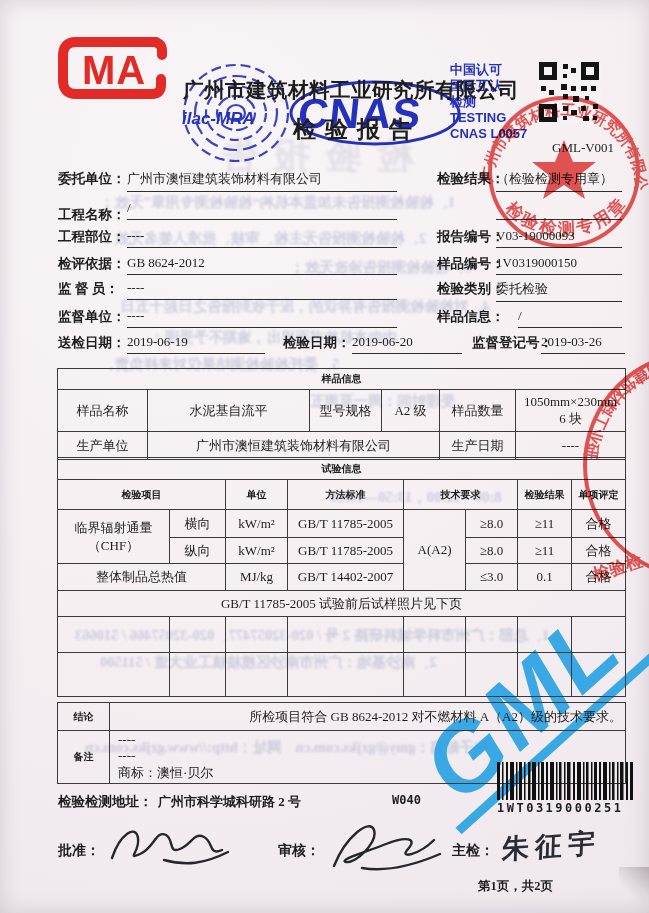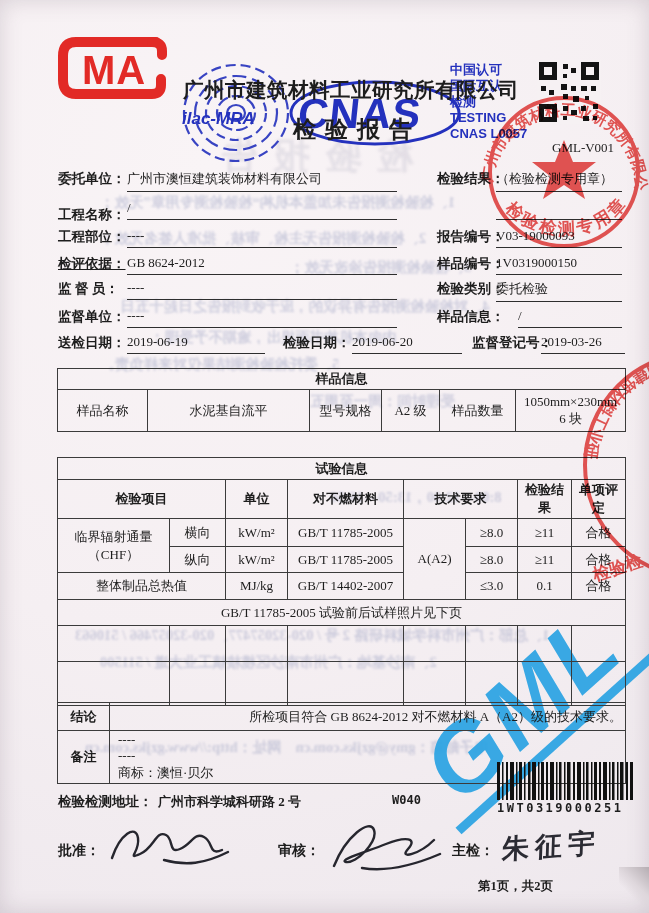--- a/index.html
+++ b/index.html
@@ -6,21 +6,21 @@
   .page{position:relative;width:649px;height:913px;overflow:hidden;
     background:radial-gradient(130% 95% at 32% 18%, #f9f4f6 0%, #f5eff2 55%, #eee8ed 100%);
     box-shadow:inset 0 0 22px rgba(90,70,90,.20);
     font-family:"Liberation Serif",serif;color:#1d1d1d;}
   .abs{position:absolute;}
   .lab{font-weight:bold;font-size:13.5px;white-space:nowrap;}
   .val{font-size:13px;white-space:nowrap;}
   .uline{border-bottom:1.2px solid #2e2e2e;padding-bottom:3px;}
   .doc-table{position:absolute;left:57px;width:568px;border-collapse:collapse;table-layout:fixed;font-size:13px;background:transparent;}
   .doc-table td{border:1.2px solid #3b3b3b;text-align:center;padding:1px 3px;overflow:hidden;}
-  .ttl{font-weight:bold;font-size:13px;}
+  .ttl{font-weight:bold;font-size:10px;}
   .red{color:#e03030;}
   .blue{color:#2431bd;}
   .bleed{position:absolute;transform:scaleX(-1);color:rgba(45,65,135,.20);filter:blur(1.1px);
     font-weight:bold;font-size:14.5px;white-space:nowrap;z-index:1;}
   .ghost-title{position:absolute;transform:scaleX(-1);color:rgba(90,95,130,.13);filter:blur(1.6px);
     font-weight:bold;font-size:36px;letter-spacing:16px;white-space:nowrap;z-index:1;}
   .stamp{mix-blend-mode:multiply;opacity:.88;z-index:8;}
   .z5{z-index:5;} .z6{z-index:6;} .z3{z-index:3;}
   .corner-fold{position:absolute;right:0;bottom:0;width:30px;height:46px;
     background:linear-gradient(225deg,#b5adb2 0%,#ded7dc 40%,rgba(0,0,0,0) 62%);z-index:9;}
@@ -152,21 +152,21 @@
     <span class="val uline abs" style="left:127px;top:0;width:270px;">/</span>
     <span class="val uline abs" style="left:496px;top:0;width:126px;">&nbsp;</span>
   </div>
   <div class="abs z5" style="left:0;top:228px;width:649px;">
     <span class="lab abs" style="left:58px;top:0;">工程部位：</span>
     <span class="val uline abs" style="left:127px;top:0;width:270px;">----</span>
     <span class="lab abs" style="left:437px;top:0;">报告编号：</span>
     <span class="val uline abs" style="left:496px;top:0;width:126px;">V03-19000093</span>
   </div>
   <div class="abs z5" style="left:0;top:255px;width:649px;">
-    <span class="lab abs" style="left:58px;top:0;text-decoration:underline;">检评依据：</span>
+    <span class="lab abs" style="left:58px;top:0;">检评依据：</span>
     <span class="val uline abs" style="left:127px;top:0;width:270px;">GB 8624-2012</span>
     <span class="lab abs" style="left:437px;top:0;">样品编号：</span>
     <span class="val uline abs" style="left:496px;top:0;width:126px;">1V0319000150</span>
   </div>
   <div class="abs z5" style="left:0;top:280px;width:649px;">
     <span class="lab abs" style="left:58px;top:0;">监 督 员：</span>
     <span class="val uline abs" style="left:127px;top:0;width:270px;">----</span>
     <span class="lab abs" style="left:437px;top:0;">检验类别：</span>
     <span class="val uline abs" style="left:496px;top:0;width:126px;">委托检验</span>
   </div>
@@ -201,20 +201,26 @@
     <tr style="height:42px;margin-top:40px;">
       <td>样品名称</td>
       <td>水泥基自流平</td>
       <td>型号规格</td>
       <td>A2 级</td>
       <td>样品数量</td>
       <td>
         <div>1050mm×230mm</div>
         <div>6 块</div>
       </td>
+    </tr>
+    <tr style="height:28px;">
+      <td>生产单位</td>
+      <td colspan="3">广州市澳恒建筑装饰材料有限公司</td>
+      <td>生产日期</td>
+      <td>----</td>
     </tr>
   </tbody>
     </table>
 
   <table class="doc-table z5" style="top:457px;">
     <colgroup>
         <col style="width:112px">
         <col style="width:56px">
         <col style="width:62px">
         <col style="width:116px">
@@ -223,21 +229,21 @@
         <col style="width:54px">
         <col style="width:54px">
       </colgroup>
     <tbody>
         <tr style="height:22px;">
           <td colspan="8" class="ttl">试验信息</td>
         </tr>
     <tr style="height:30px;">
       <td colspan="2" class="ttl">检验项目</td>
       <td class="ttl">单位</td>
-      <td class="ttl">对不燃材料</td>
+      <td class="ttl">方法标准</td>
       <td colspan="2" class="ttl">技术要求</td>
       <td class="ttl">检验结果</td>
       <td class="ttl">单项评定</td>
     </tr>
     <tr style="height:28px;">
       <td rowspan="2">
         <div>临界辐射通量</div>
         <div>（CHF）</div>
       </td>
       <td>横向</td>

